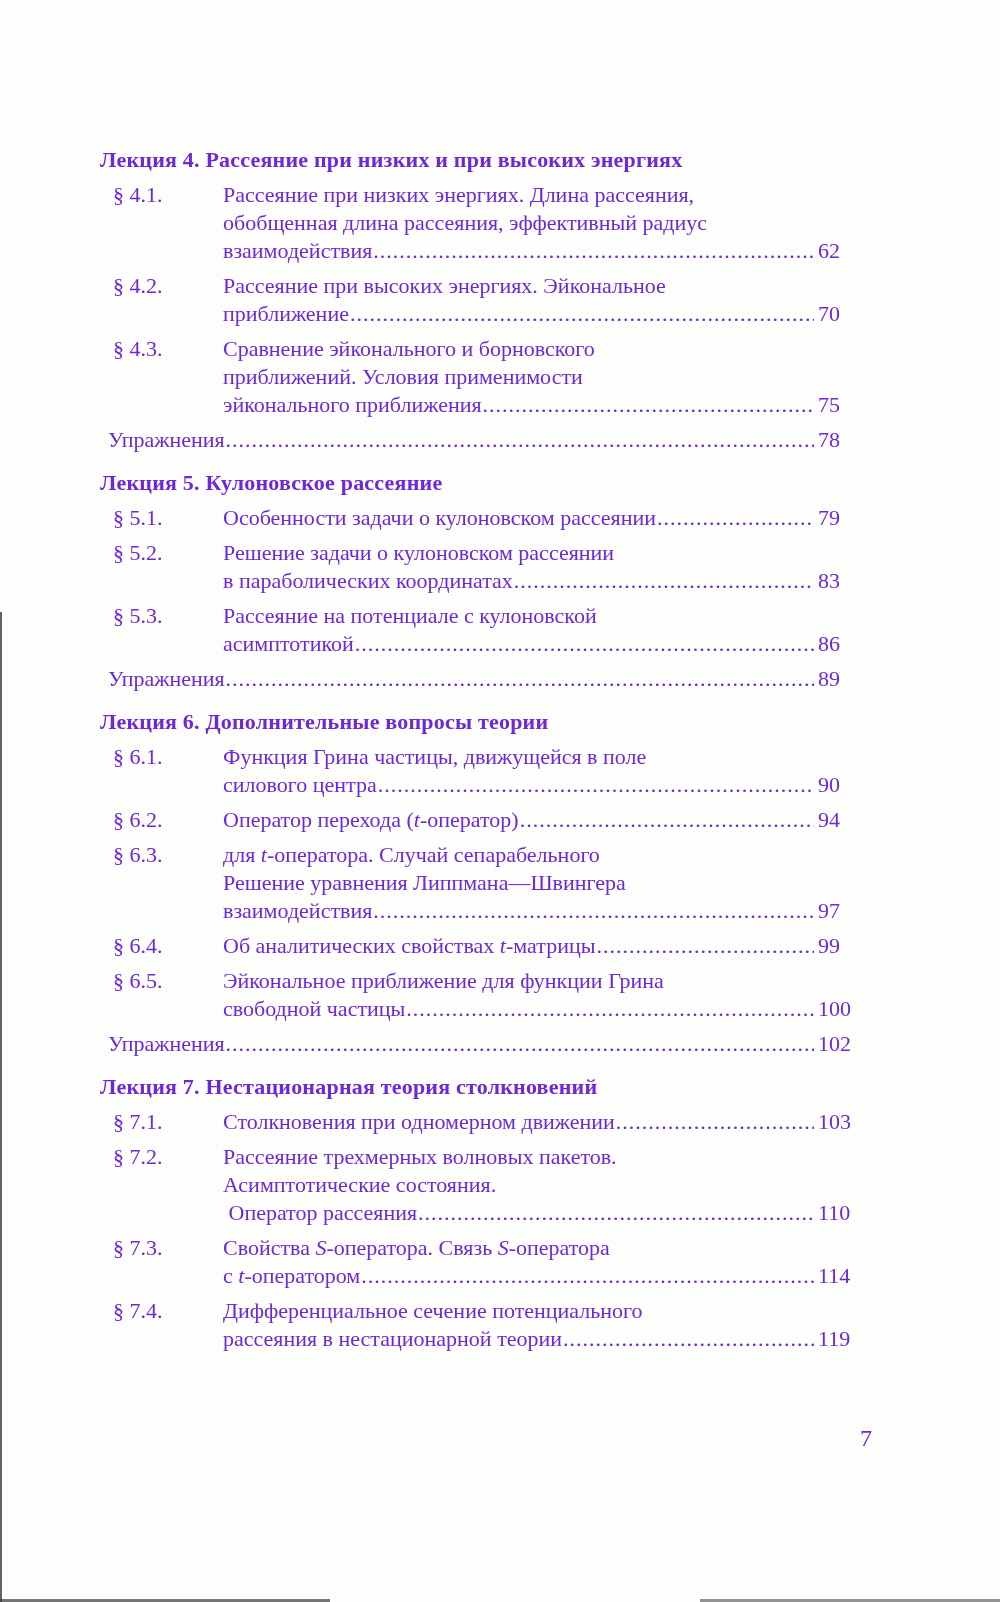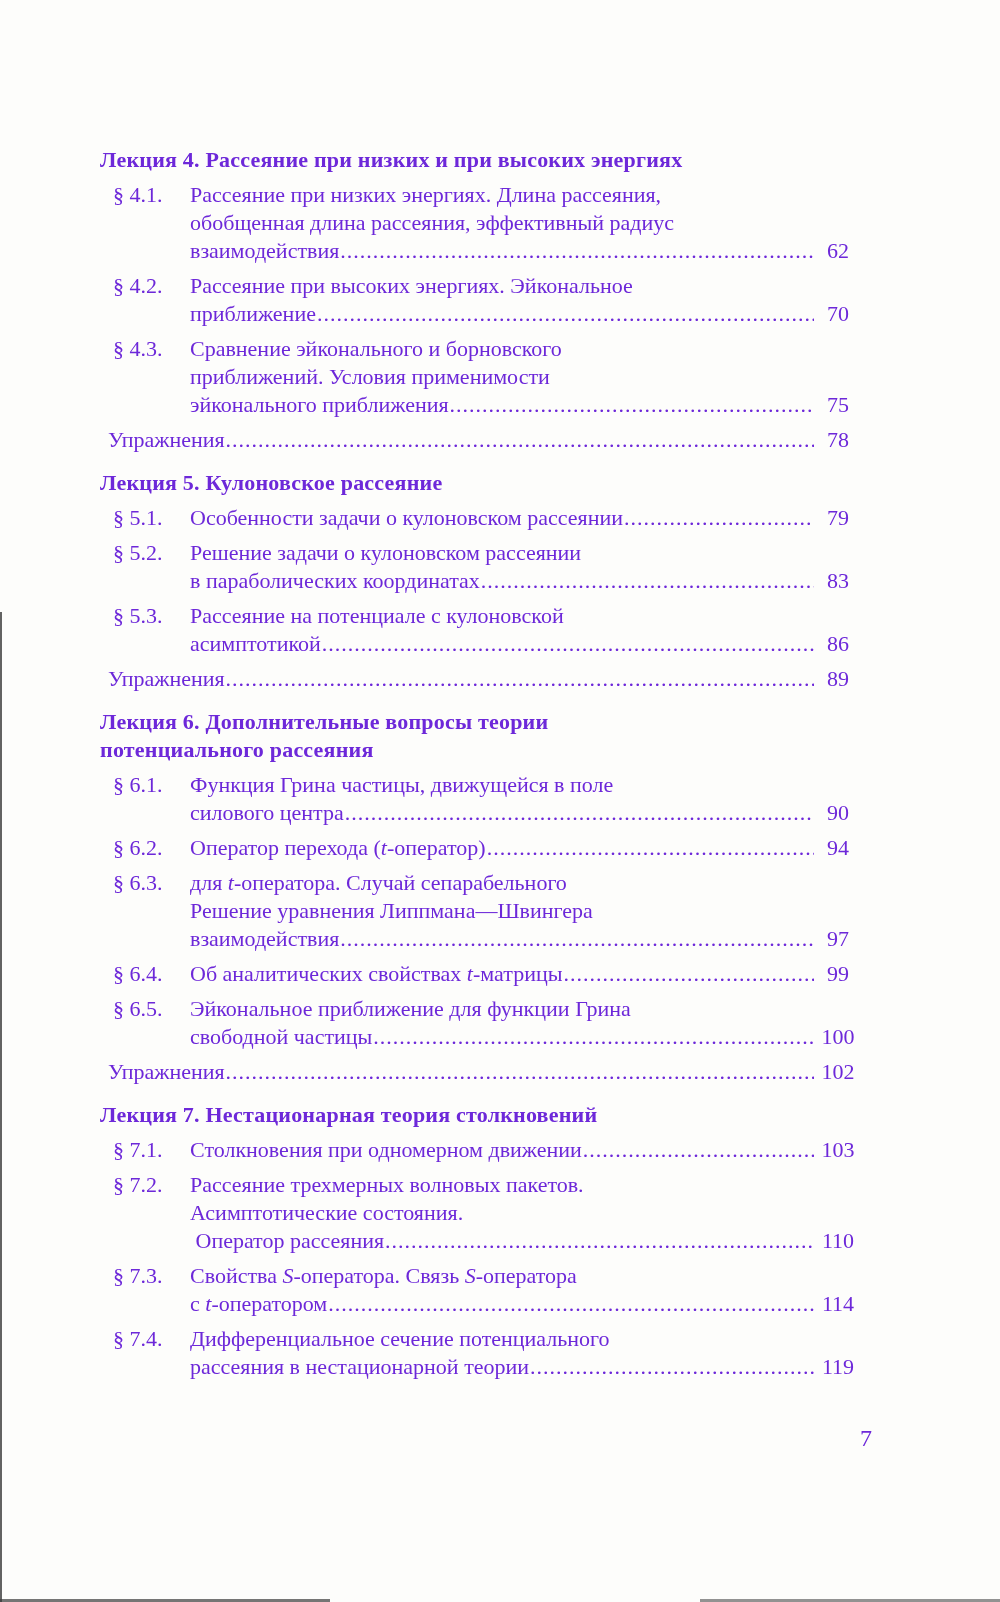--- a/index.html
+++ b/index.html
@@ -26,21 +26,21 @@
   }
 
   .section { margin-top: 15px; }
   .section:first-child { margin-top: 0; }
 
   .section-heading {
     font-weight: bold;
     letter-spacing: 0.2px;
   }
 
-  .entry { display: flex; margin-top: 7px; }
+  .entry { display: flex; margin-top: 7px; gap: 33px; }
 
   .entry-label {
     flex: 0 0 90px;
     width: 90px;
     padding-left: 13px;
     white-space: nowrap;
   }
 
   .entry.no-label .entry-body { margin-left: 8px; }
 
@@ -59,21 +59,21 @@
     margin: 0 4px 0 1px;
   }
   .dots::after {
     content: "..........................................................................................................................................................................";
     letter-spacing: 1px;
   }
 
   .page-num {
     flex: 0 0 auto;
     min-width: 40px;
-    text-align: center;
+    text-align: left;
     white-space: nowrap;
     font-family: Liberation Serif, serif;
   }
 
   .var { font-style: italic; }
 
   .folio {
     position: absolute;
     top: 1424px;
     right: 128px;
@@ -168,21 +168,20 @@
         </div>
         <div class="entry no-label">
           <div class="entry-body">
             <div class="entry-line leader-line"><span class="line-text">Упражнения</span><span class="dots"></span><span class="page-num">89</span></div>
           </div>
         </div>
       </div>
       <div class="section">
         <div class="section-heading">
           <div class="heading-line">Лекция 6. Дополнительные вопросы теории</div>
-          <div class="heading-line">потенциального рассеяния</div>
         </div>
         <div class="entry">
           <span class="entry-label">§ 6.1.</span>
           <div class="entry-body">
             <div class="entry-line">Функция Грина частицы, движущейся в поле</div>
             <div class="entry-line leader-line"><span class="line-text">силового центра</span><span class="dots"></span><span class="page-num">90</span></div>
           </div>
         </div>
         <div class="entry">
           <span class="entry-label">§ 6.2.</span>

